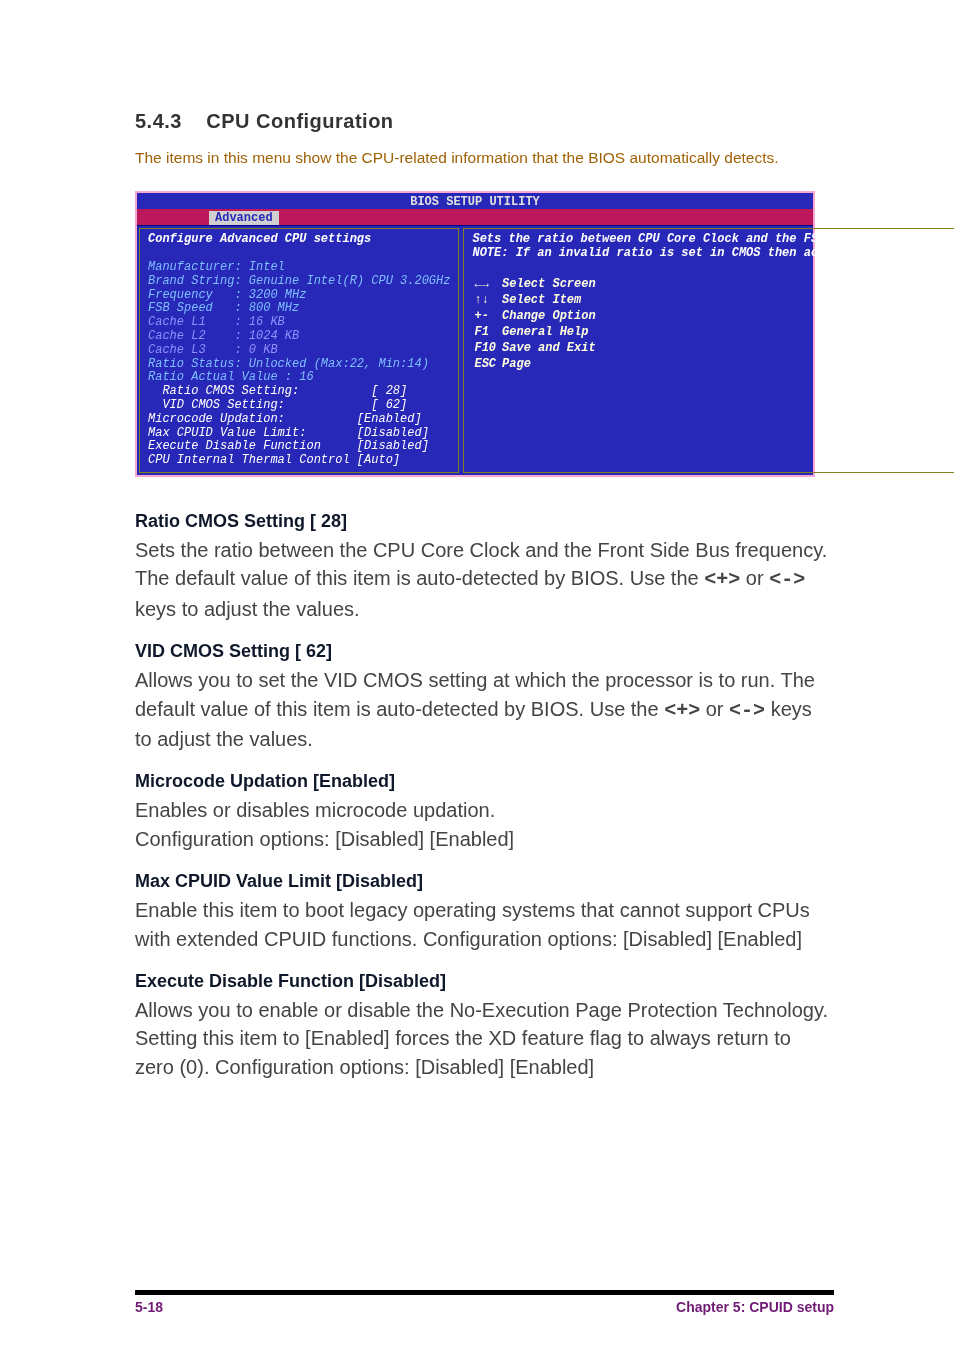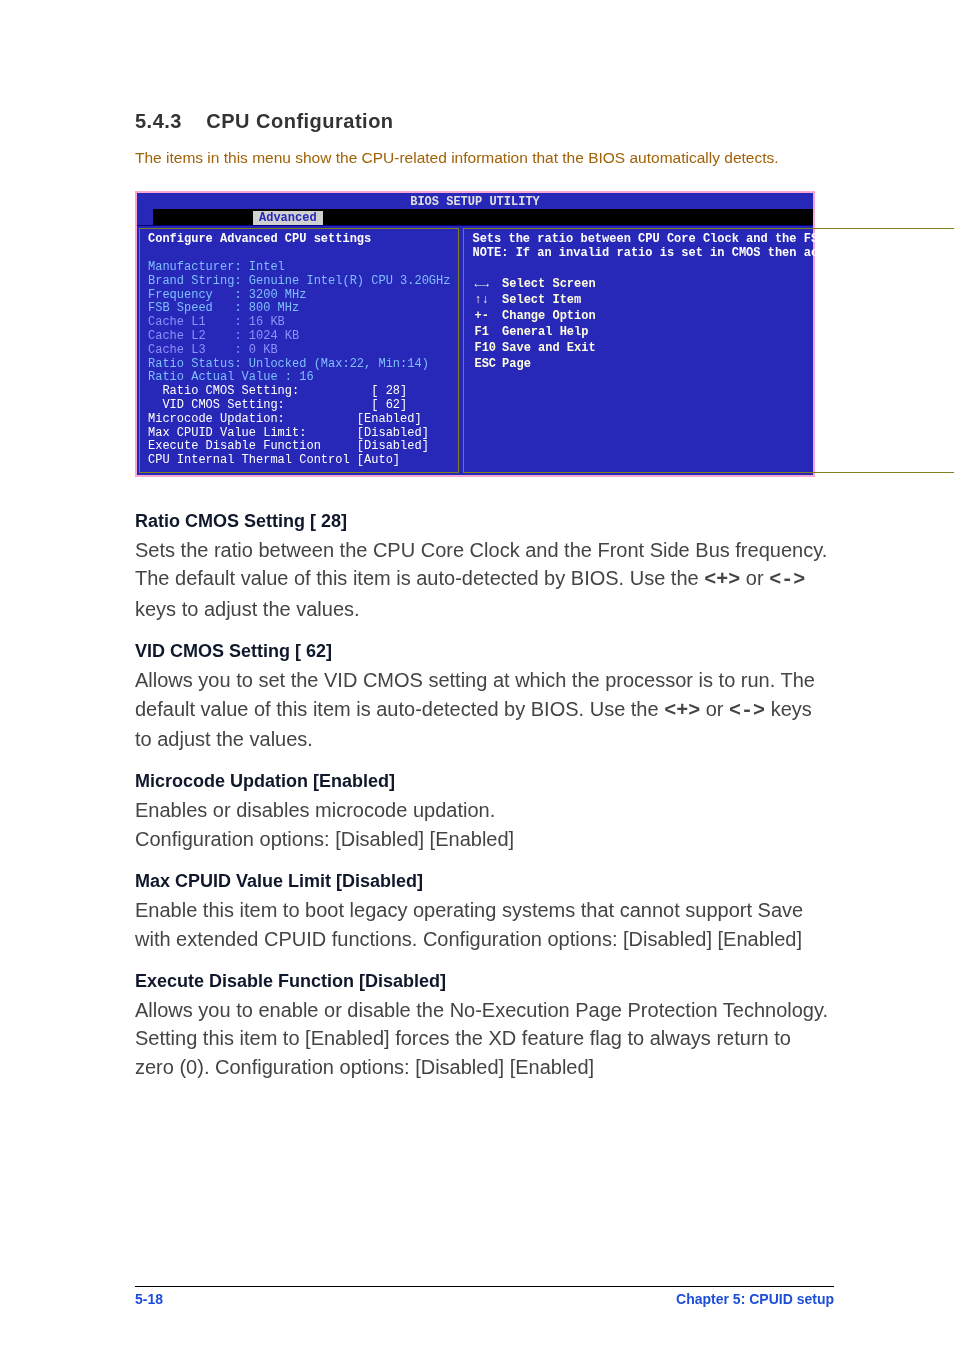--- a/index.html
+++ b/index.html
@@ -46,27 +46,27 @@
   .bios-tab {
     display: inline-block;
     background: #d0d0d0;
     color: #2727b8;
     padding: 0 6px;
     font-weight: bold;
     margin-top: 2px;
   }
   .bios-tabrow {
     text-align: left;
-    padding-left: 100px;
-    background: #000000;
-    margin-left: 16px;
+    padding-left: 72px;
+    background: #be185d;
   }
   .bios-body {
     display: flex;
     border-top: 1px solid #000080;
+    font-style: italic;
   }
   .bios-left {
     width: 446px;
     border: 1px solid #808020;
     margin: 2px;
     padding: 4px 8px;
     color: #ffffff;
   }
   .bios-left .white { color: #ffffff; font-weight: bold; }
   .bios-left .cyan  { color: #7fbfff; }
@@ -104,28 +104,28 @@
     color: #444;
     margin-bottom: 18px;
   }
   .para strong, .mono { font-family: "Courier New", monospace; font-weight: bold; }
 
   
   .page-footer {
     position: absolute;
     left: 135px;
     right: 120px;
-    bottom: 44px;
-    border-top: 1px solid #000000;
+    bottom: 36px;
+    border-top: 5px solid #000000;
     padding-top: 4px;
     display: flex;
     justify-content: space-between;
     font-size: 14px;
     font-weight: bold;
-    color: #1d4ed8;
+    color: #701a75;
   }
 </style>
 </head>
 <body>
 
 <div class="h-section">
   <span>5.4.3</span>
   &nbsp;&nbsp;
   <span>CPU Configuration</span>
 </div>
@@ -201,21 +201,21 @@
 <div class="subhead">VID CMOS Setting [ 62]</div>
 <div class="para">
   <span>Allows you to set the VID CMOS setting at which the processor is to run. The default value of this item is auto-detected by BIOS. Use the </span><strong>&lt;+&gt;</strong><span> or </span><strong>&lt;-&gt;</strong><span> keys to adjust the values.</span>
 </div>
 
 <div class="subhead">Microcode Updation [Enabled]</div>
 <div class="para" style="white-space:pre-line">Enables or disables microcode updation.
 Configuration options: [Disabled] [Enabled]</div>
 
 <div class="subhead">Max CPUID Value Limit [Disabled]</div>
-<div class="para">Enable this item to boot legacy operating systems that cannot support Save with extended CPUID functions. Configuration options: [Disabled] [Enabled]</div>
+<div class="para">Enable this item to boot legacy operating systems that cannot support CPUs with extended CPUID functions. Configuration options: [Disabled] [Enabled]</div>
 
 <div class="subhead">Execute Disable Function [Disabled]</div>
 <div class="para">Allows you to enable or disable the No-Execution Page Protection Technology. Setting this item to [Enabled] forces the XD feature flag to always return to zero (0). Configuration options: [Disabled] [Enabled]</div>
 
 <div class="page-footer">
   <span>5-18</span>
   <span>Chapter 5: CPUID setup</span>
 </div>
 
 </body></html>

